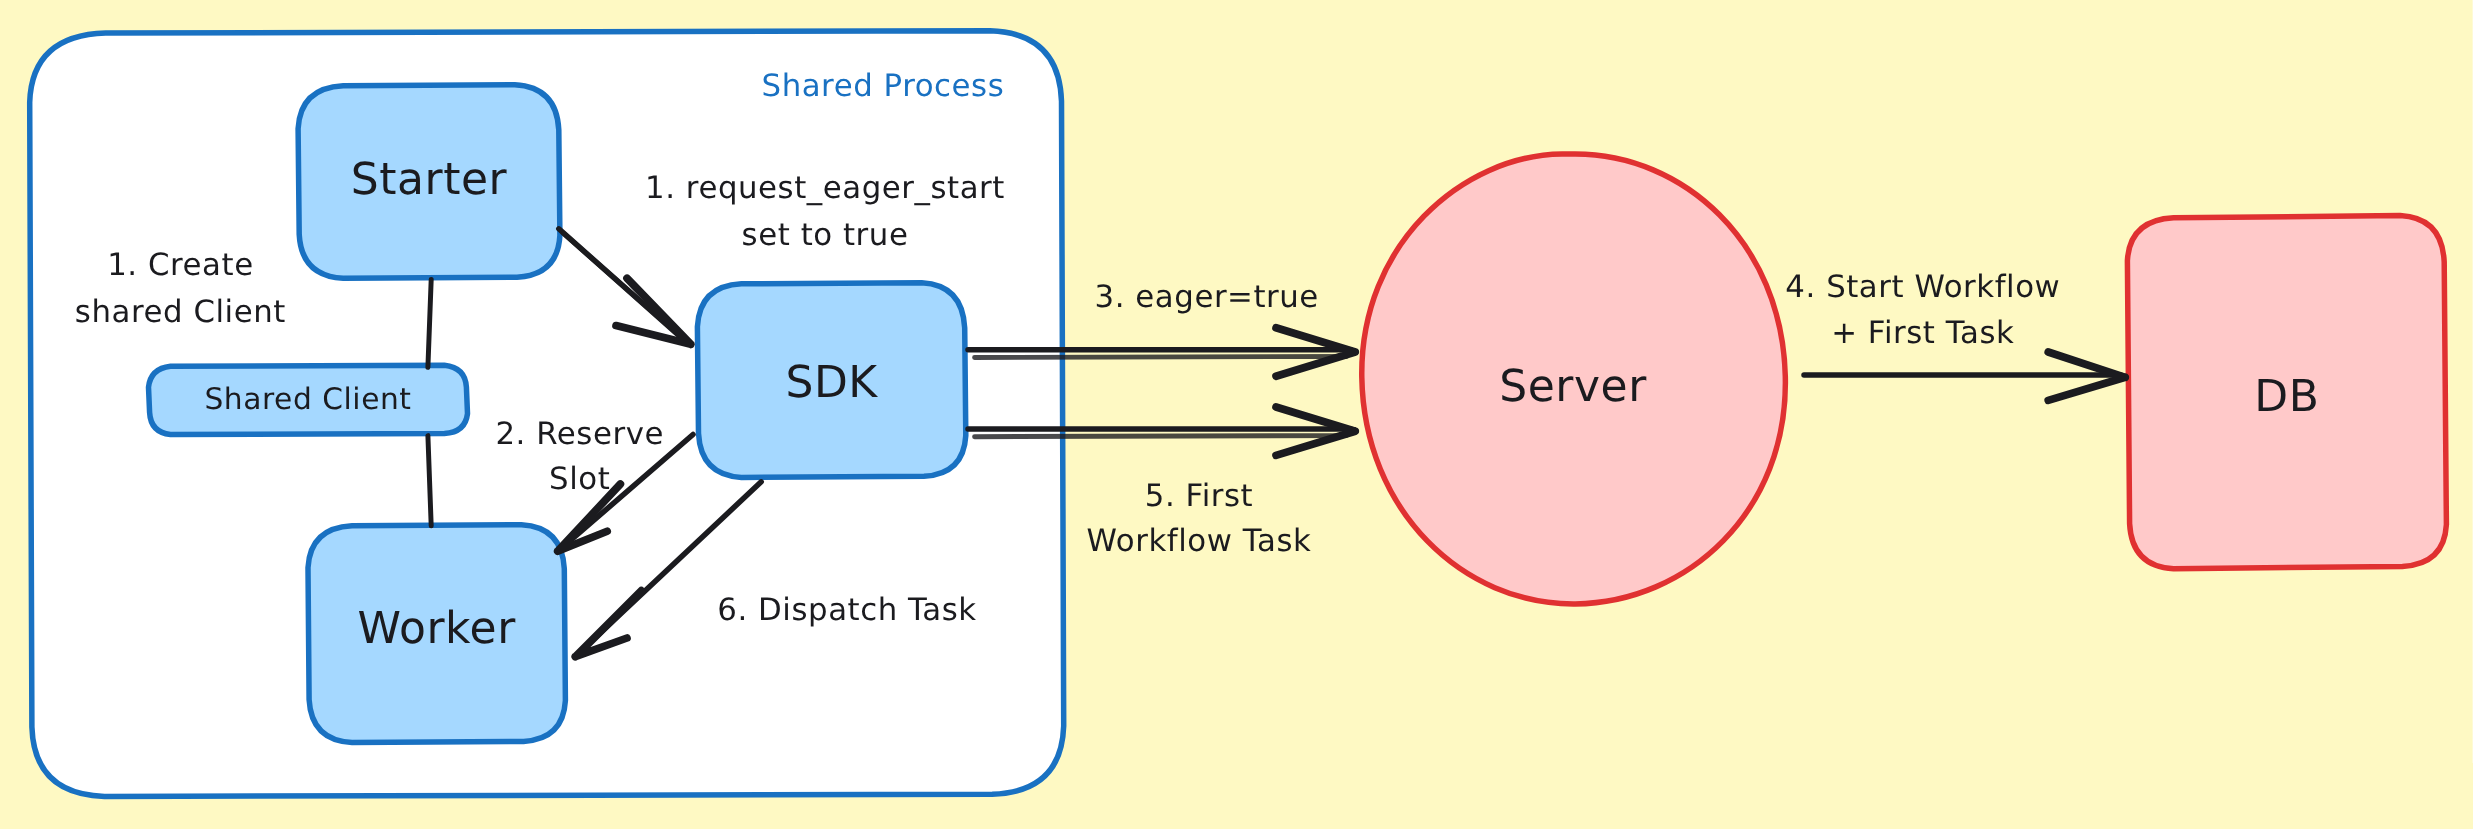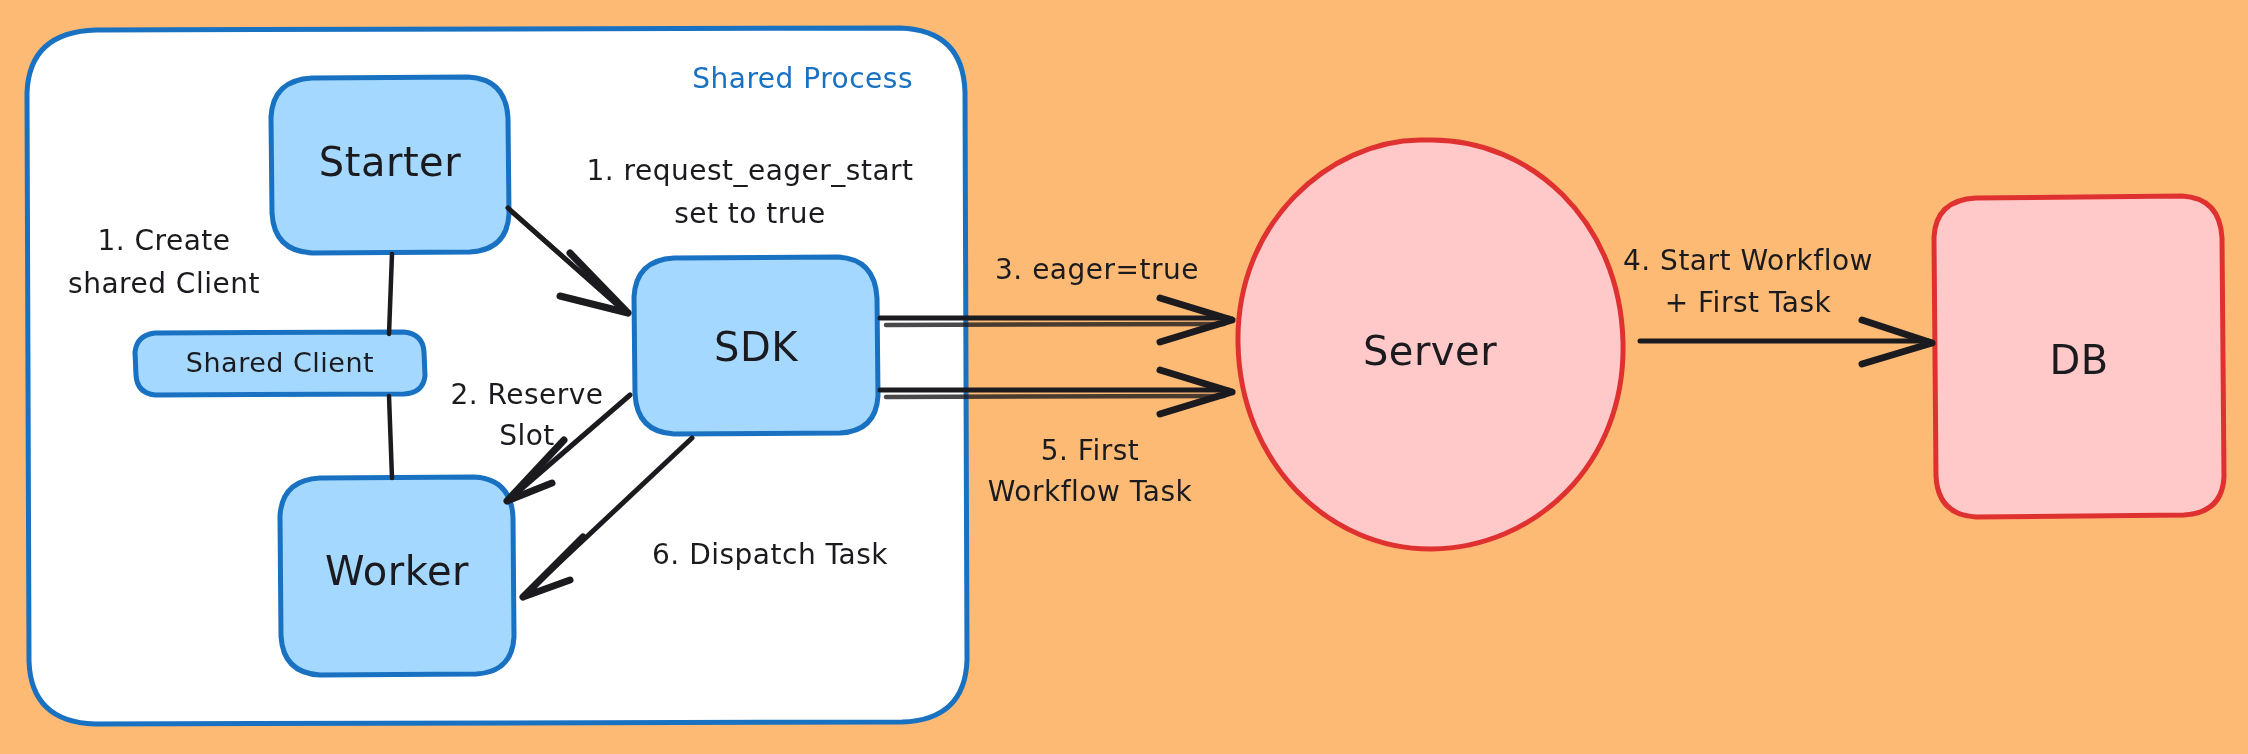--- a/index.html
+++ b/index.html
@@ -11,21 +11,21 @@
   body {
     width: 2248px;
     height: 754px;
     overflow: hidden;
     font-family: "DejaVu Sans", sans-serif;
   }
   #diagram-canvas {
     position: relative;
     width: 2248px;
     height: 754px;
-    background: #fdba74;
+    background: #fef9c3;
   }
   svg.diagram-svg {
     position: absolute;
     top: 0;
     left: 0;
     width: 2248px;
     height: 754px;
   }
   
   .hw-text {

